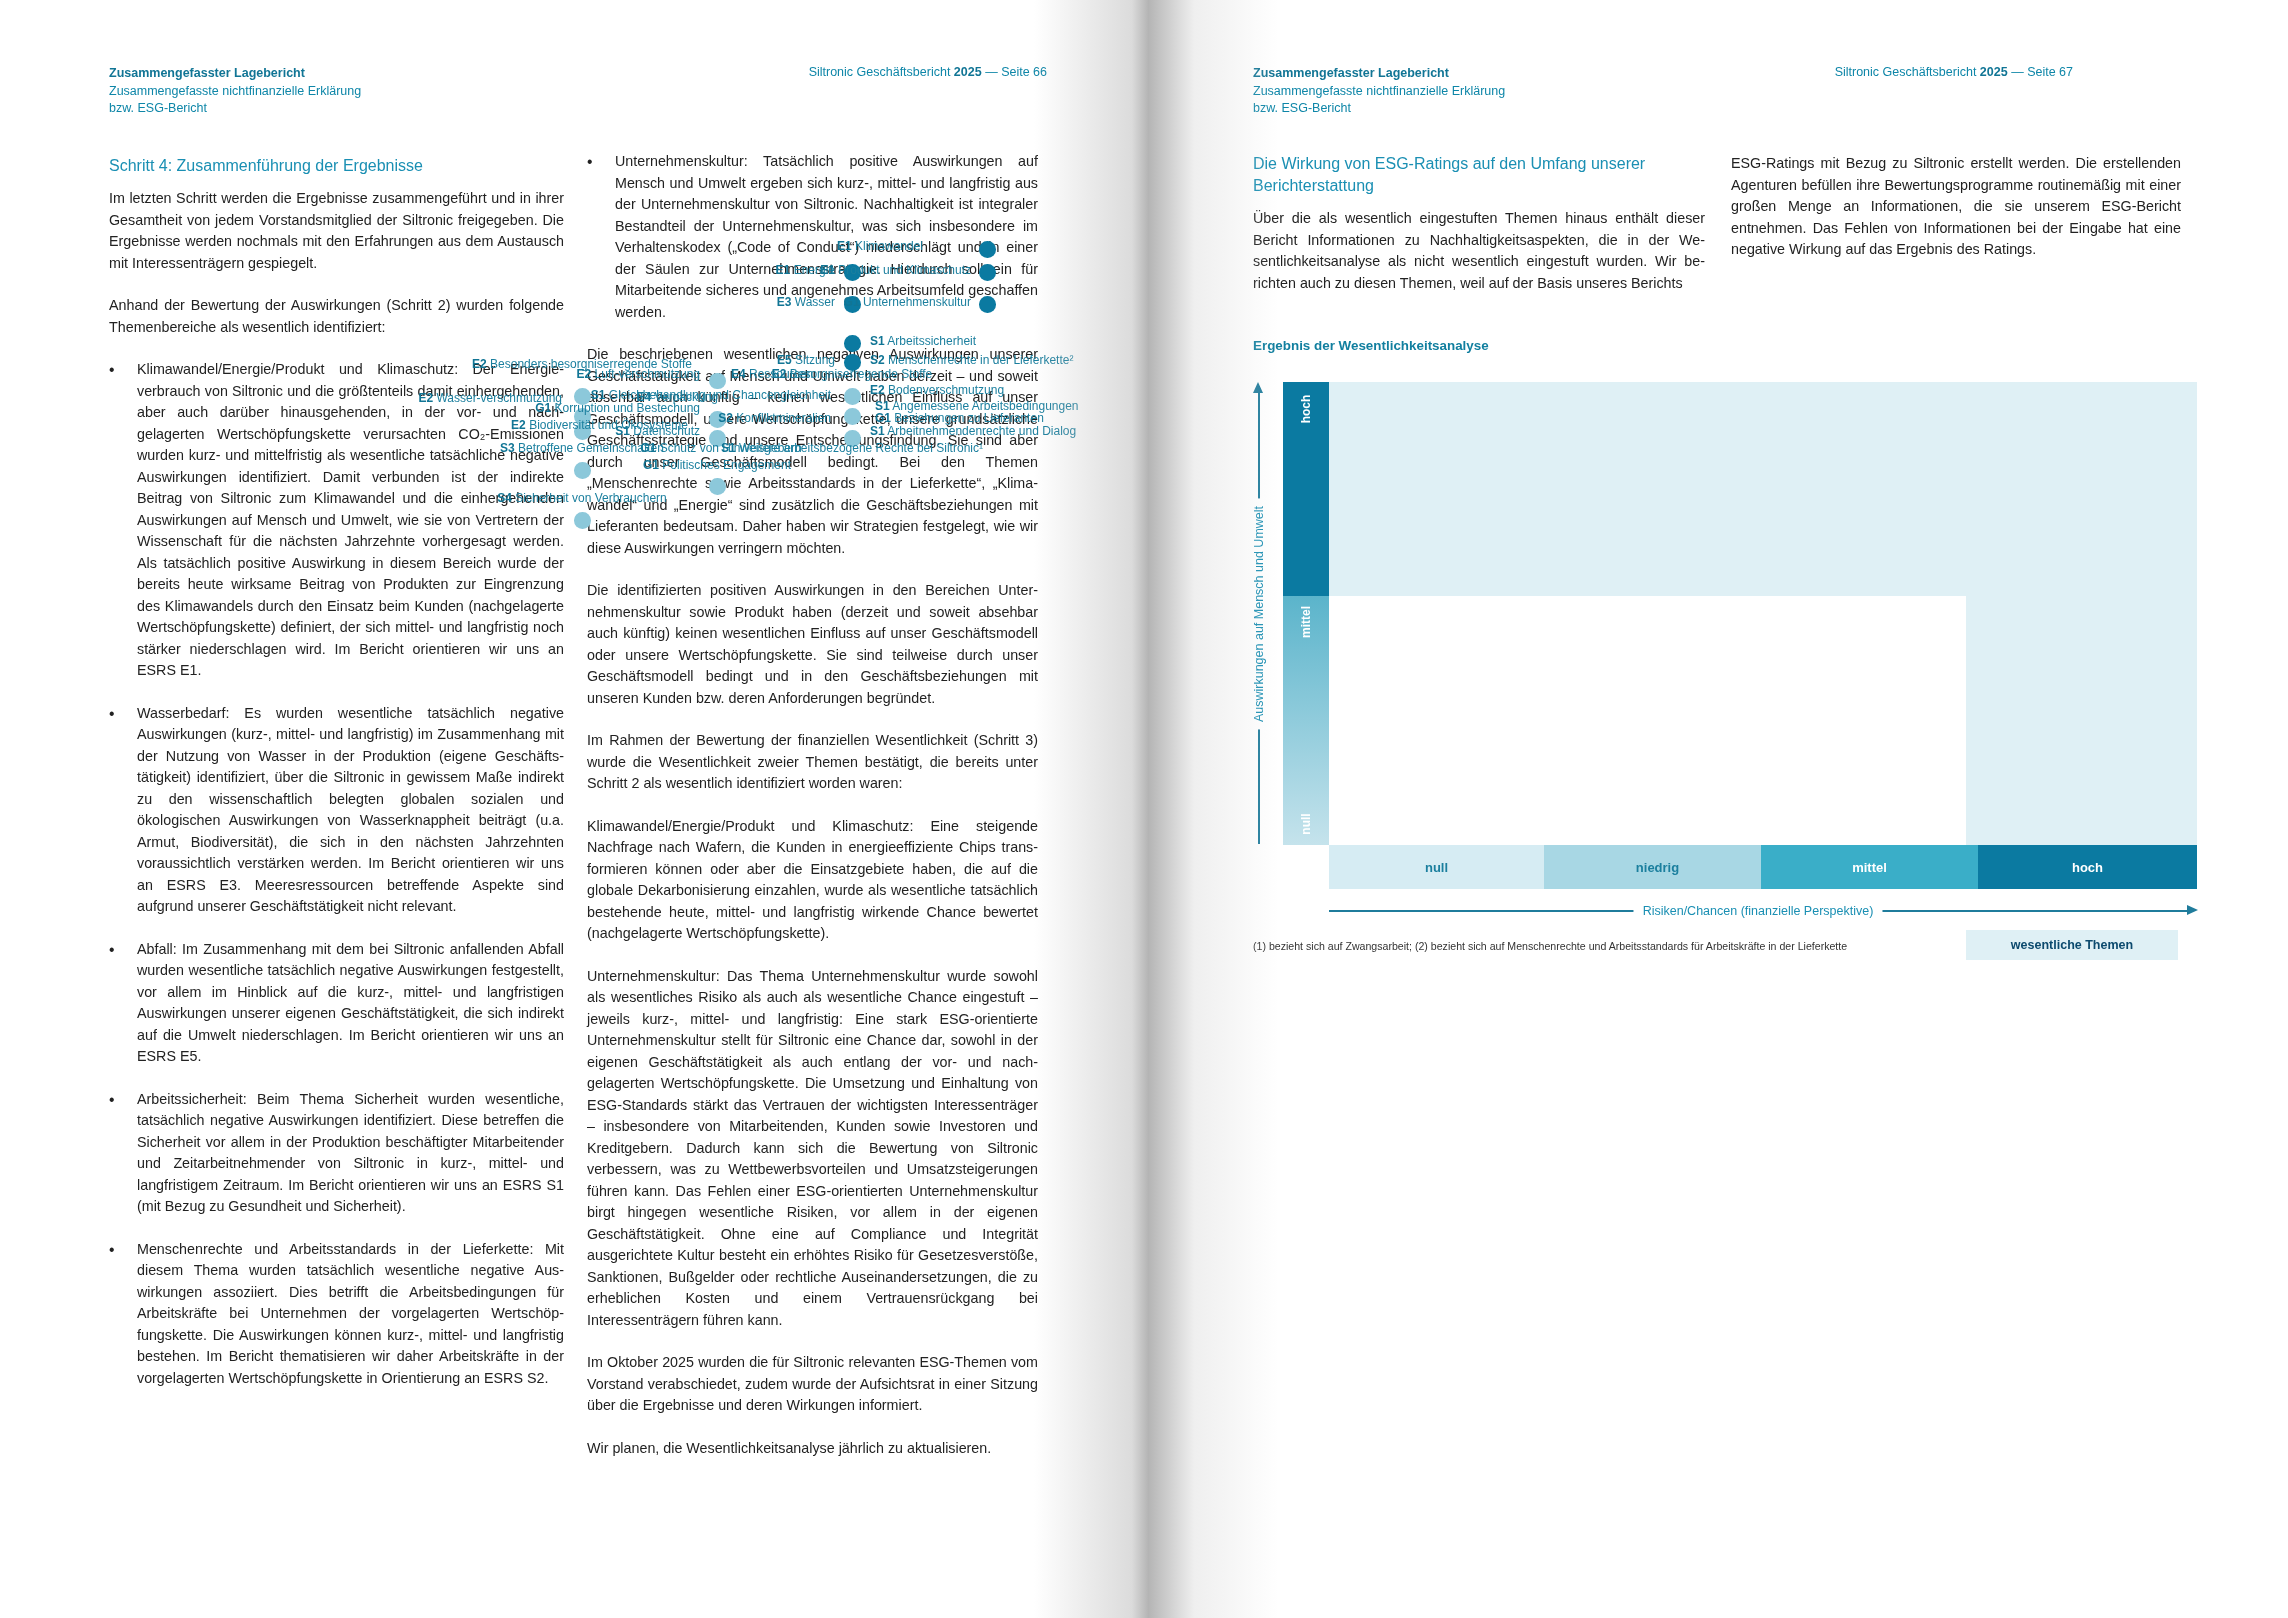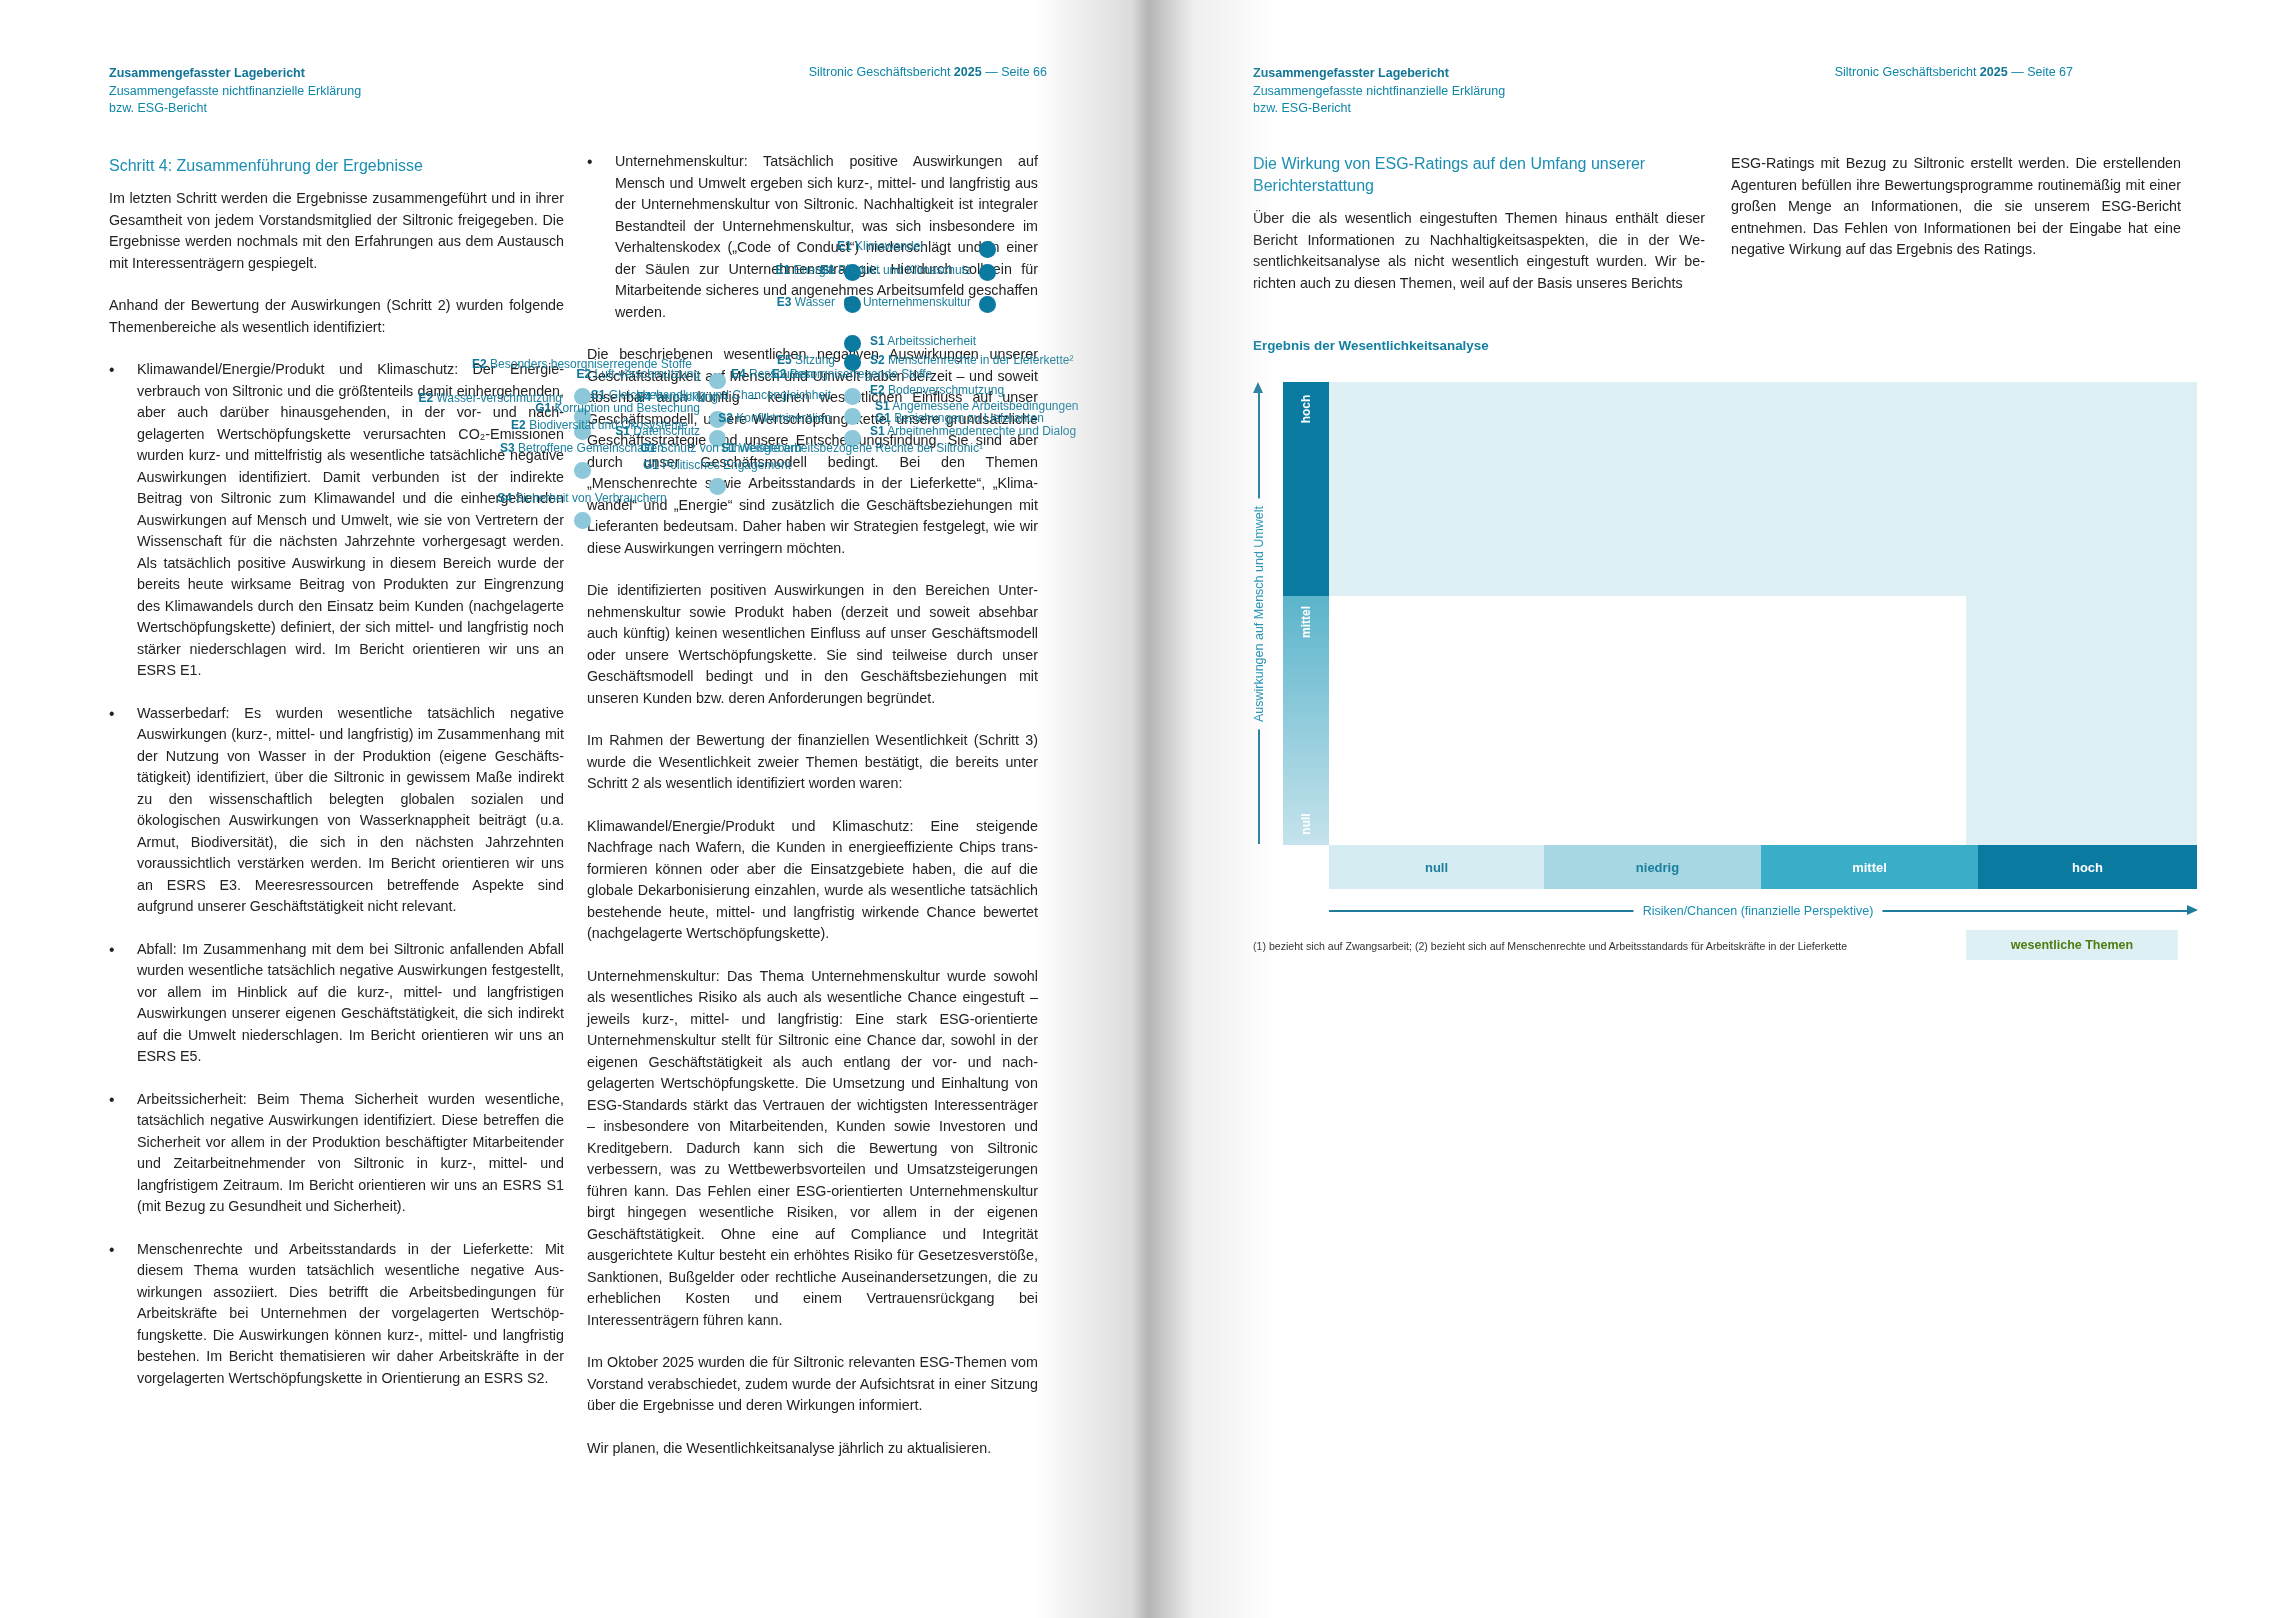--- a/index.html
+++ b/index.html
@@ -52,21 +52,21 @@
   .x-axis-arrow { position: absolute; left: 941px; top: 536px; width: 0; height: 0; border-top: 5.5px solid transparent; border-bottom: 5.5px solid transparent; border-left: 11px solid #1f7c9c; }
   .x-axis-label { position: absolute; left: 512px; top: 542px; transform: translate(-50%,-50%); background: #fff; padding: 0 9.2px; color: #1a8fb3; font-size: 12.5px; white-space: nowrap; }
 
   .topic { position: absolute; font-size: 12px; line-height: 15.7px; color: #1b7f9e; white-space: nowrap; }
   .topic b { font-weight: bold; color: #117595; }
   .dot { position: absolute; width: 16.6px; height: 16.6px; border-radius: 50%; }
   .dot-dark { background: #0b7aa1; }
   .dot-light { background: #8cc8da; }
 
   .footnote { position: absolute; left: 1253px; top: 940px; font-size: 10.6px; color: #333; }
-  .legend-box { position: absolute; left: 1966px; top: 930px; width: 212px; height: 29.5px; background: #dff0f5; color: #4d7c0f; font-weight: bold; font-size: 12.5px; display: flex; align-items: center; justify-content: center; }
+  .legend-box { position: absolute; left: 1966px; top: 930px; width: 212px; height: 29.5px; background: #dff0f5; color: #0c4a6e; font-weight: bold; font-size: 12.5px; display: flex; align-items: center; justify-content: center; }
 </style>
 </head>
 <body>
 
 <div class="spread">
 
   <div class="page page-left">
     <div class="header" style="left:109px;">
       <div class="h-strong">Zusammengefasster Lagebericht</div>
       <div>Zusammengefasste nichtfinanzielle Erklärung</div>

